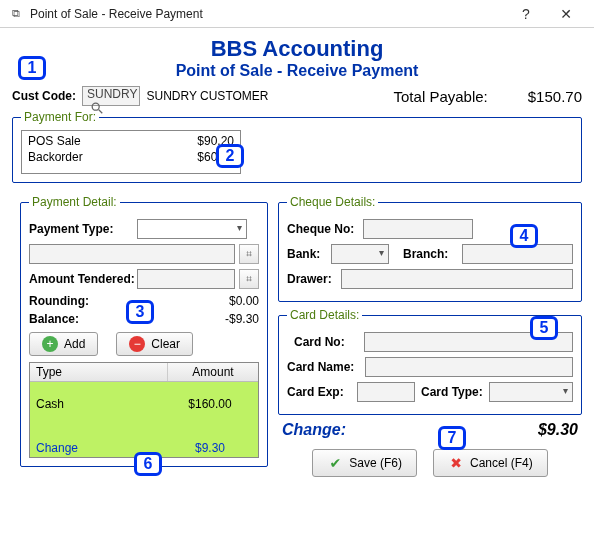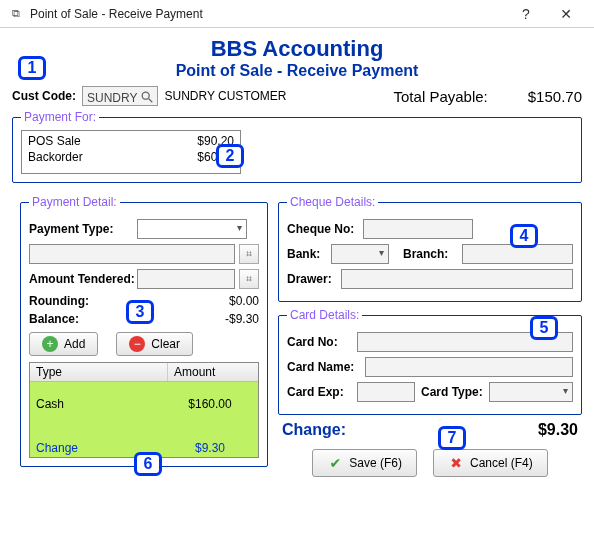--- a/index.html
+++ b/index.html
@@ -6,25 +6,25 @@
   body { margin: 0; background: #fff; width: 594px; height: 537px; overflow: hidden; font-size: 12px; color: #000; }
   .titlebar { height: 28px; background: #fff; border-bottom: 1px solid #d0d0d0; display: flex; align-items: center; padding: 0 8px; }
   .titlebar .appicon { width:16px; height:16px; margin-right:6px; display:inline-flex; align-items:center; justify-content:center; font-size:11px; color:#555;}
   .titlebar .title { flex: 1; font-size: 12px; color: #222; }
   .titlebar .win-btn { width: 40px; text-align: center; font-size: 14px; color: #333; }
   .content { padding: 6px 12px 12px 12px; }
   .heading1 { color: #0033aa; font-size: 22px; font-weight: bold; text-align: center; margin-top: 2px; }
   .heading2 { color: #0033aa; font-size: 16px; font-weight: bold; text-align: center; margin-bottom: 6px; }
   .row { display: flex; align-items: center; }
   .blabel { font-weight: bold; }
-  .code-box { display:inline-flex; align-items:flex-end; border:1px solid #999; background:#f3f3f3; height:20px; padding:0 2px 0 4px; margin: 0 6px; }
+  .code-box { display:inline-flex; align-items:flex-start; border:1px solid #999; background:#f3f3f3; height:20px; padding:0 2px 0 4px; margin: 0 6px; flex-direction: column; }
   .code-box span { font-size:12px; color:#444; }
   .mag { width:16px; height:16px; margin-left:2px; display:inline-flex; align-items:center; justify-content:center; }
   fieldset { border: 1px solid #0033aa; border-radius: 2px; margin: 6px 0; padding: 6px 8px 8px 8px; }
-  legend { color: #8b5cf6; font-size: 12px; padding: 0 3px; }
+  legend { color: #4d7c0f; font-size: 12px; padding: 0 3px; }
   .pf-box { border:1px solid #888; background:#fff; padding:2px 6px; width: 220px; height:44px; }
   .pf-row { display:flex; justify-content:space-between; font-size:12px; padding:1px 0;}
   .cols { display:flex; gap:10px; }
   .left { width: 248px; margin-left: 8px; }
   .right { flex:1; }
   .field-row { display:flex; align-items:center; margin: 3px 0; min-height:22px; }
   .field-row .lbl { width: 108px; font-size:12px; }
   .input { border:1px solid #888; background:#fff; height:20px; flex:1; min-width:0; padding:0 3px; font-size:12px; }
   .input.ro { background:#f3f3f3; color:#444; }
   .combo { position:relative; }
@@ -34,26 +34,26 @@
   .btn { display:inline-flex; align-items:center; gap:6px; border:1px solid #999; background:linear-gradient(#fdfdfd,#e5e5e5); padding: 3px 12px; border-radius:3px; font-size:12px; cursor:default;}
   .btn .ico { width:16px; height:16px; border-radius:8px; display:inline-flex; align-items:center; justify-content:center; font-size:12px; color:#fff;}
   .ico.add { background:#4caf50; }
   .ico.clr { background:#e53935; }
   .ico.ok  { color:#3a9d3a; font-size:14px; background:none;}
   .ico.x   { color:#e53935; font-size:14px; background:none;}
   .grid { border:1px solid #888; background:#bef264; height:96px; overflow:hidden;}
   .grid-head { display:flex; background:linear-gradient(#f8f8f8,#e6e6e6); border-bottom:1px solid #bbb; font-size:12px;}
   .grid-head div { padding:2px 6px; }
   .gh-type { flex:1; border-right:1px solid #ccc;}
-  .gh-amt { width:90px; text-align:left;}
+  .gh-amt { width:90px; text-align:center;}
   .grid-row { display:flex; font-size:12px; padding:15px 6px;}
   .gr-type { flex:1; }
   .gr-amt { width:84px; text-align:center;}
   .grid-row.link { color:#0033cc; }
-  .change-row { display:flex; justify-content:space-between; align-items:center; margin: 6px 4px 10px 4px;}
+  .change-row { display:flex; justify-content:space-between; align-items:center; margin: 6px 4px 10px 4px; font-style: italic;}
   .change-lbl { color:#0033aa; font-size:16px; font-weight:bold;}
   .change-val { font-size:16px; font-weight:bold;}
   .btn-row { display:flex; gap:16px; justify-content:center; margin-top:4px;}
   .callout { position:absolute; border:3px solid #0033ee; border-radius:6px; color:#0033ee; font-weight:bold; font-size:16px; width:28px; height:24px; display:flex; align-items:center; justify-content:center; background:#fff; z-index:50;}
   .container { position:relative; }
 </style>
 </head>
 <body>
 
 <div class="container">
@@ -174,21 +174,21 @@
         </div>
         <div class="field-row">
           <span class="lbl blabel" style="width:54px;">Drawer:</span>
           <div class="input ro"></div>
         </div>
       </fieldset>
 
       <fieldset>
         <legend>Card Details:</legend>
         <div class="field-row">
-          <span class="lbl blabel" style="width:70px;">Card No:</span>
+          <span class="lbl blabel" style="width:70px;margin-left:7px;">Card No:</span>
           <div class="input ro"></div>
         </div>
         <div class="field-row">
           <span class="lbl blabel" style="width:78px;">Card Name:</span>
           <div class="input ro"></div>
         </div>
         <div class="field-row">
           <span class="lbl blabel" style="width:70px;">Card Exp:</span>
           <div class="input ro" style="width:58px; flex:none;"></div>
           <span class="blabel" style="margin:0 6px;">Card Type:</span>

